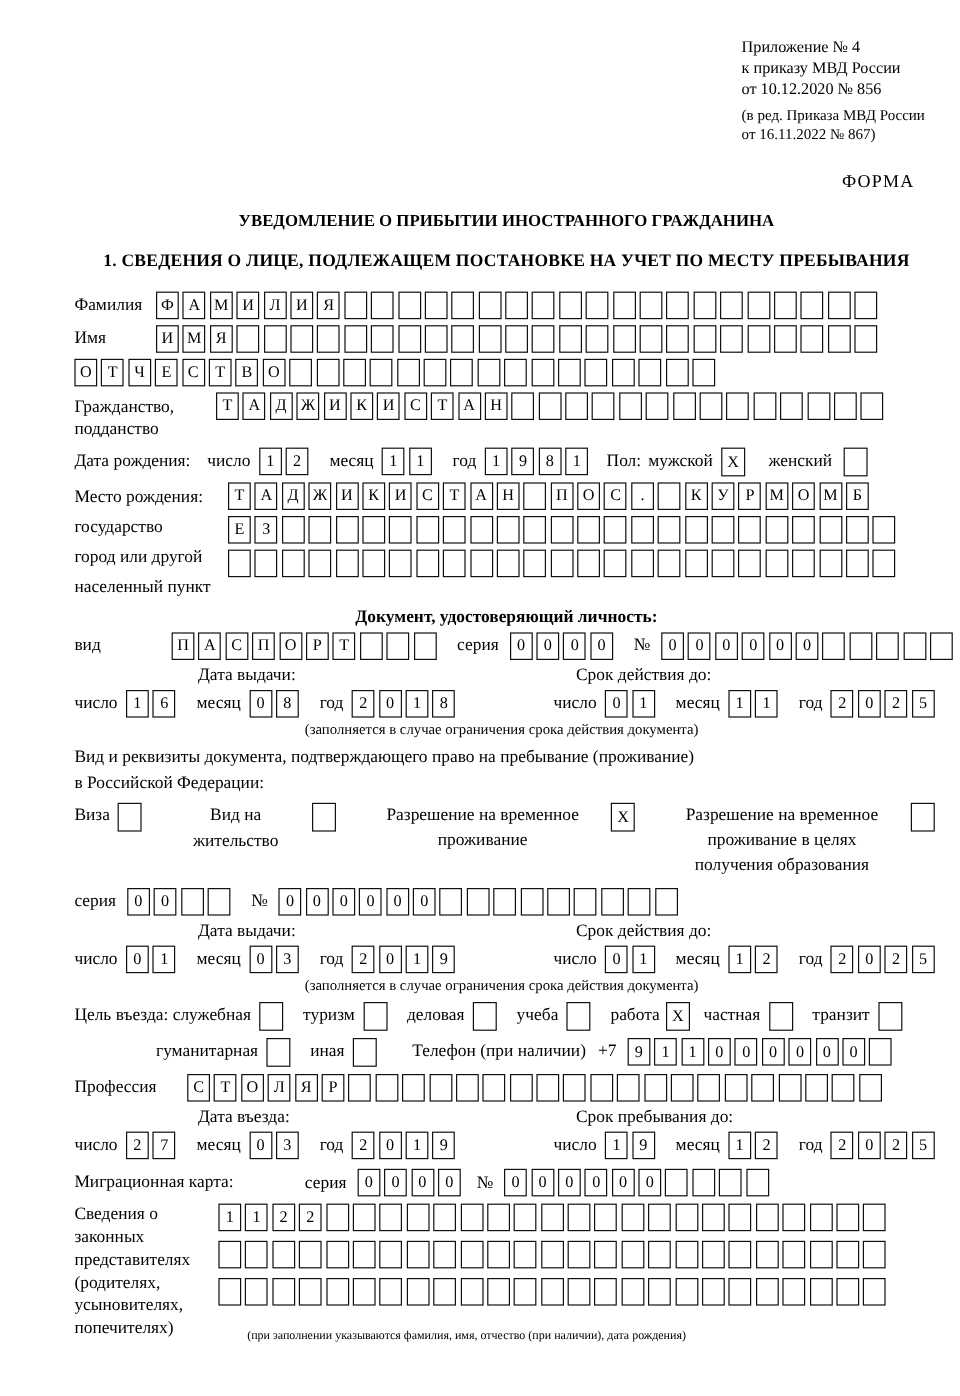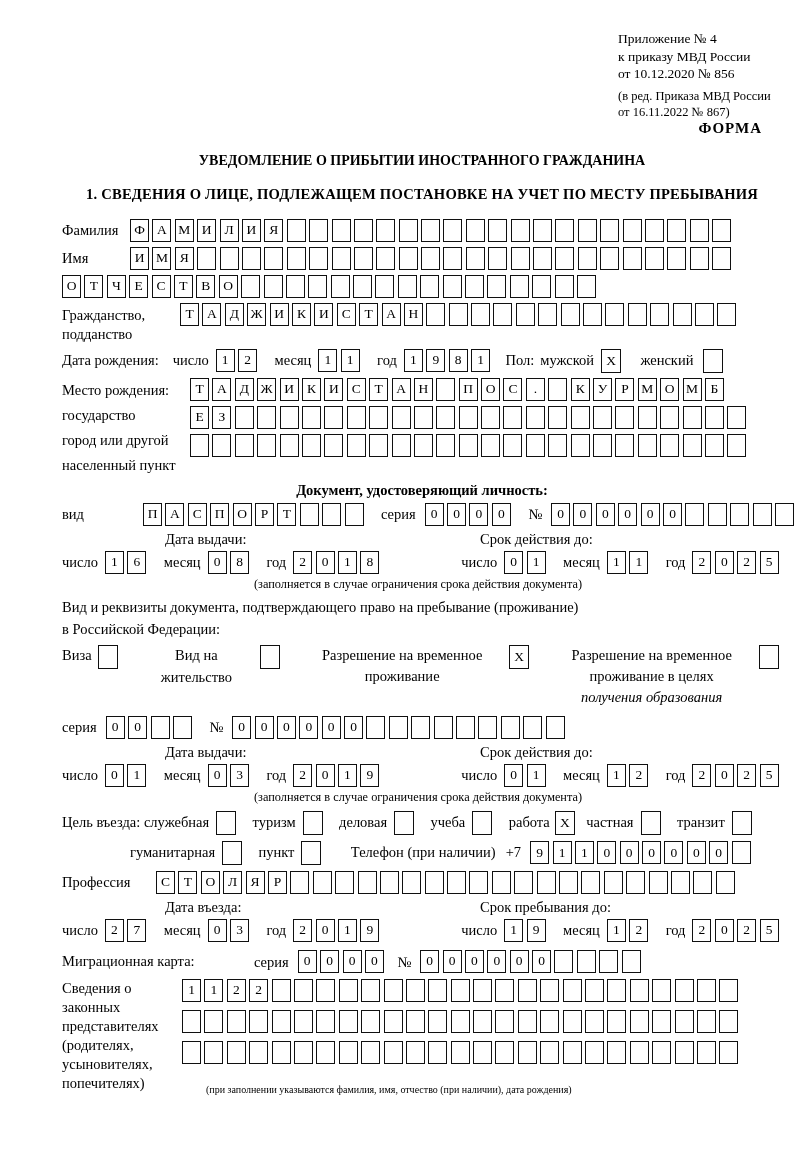--- a/index.html
+++ b/index.html
@@ -1,22 +1,22 @@
 <!DOCTYPE html>
 <html><head>
 <meta charset="utf-8">
 <style>
   html,body{margin:0;padding:0;background:#fff;}
   .page{width:800px;height:1163px;box-sizing:border-box;background:#fff;color:#000;
     font-family:"Liberation Serif","DejaVu Serif",serif;padding:30px 18px 0 62px;
     position:relative;overflow:hidden;}
   .annex{margin-left:556px;font-size:13.5px;line-height:1.3;}
   .annex-ed{margin-top:5px;font-size:12.5px;line-height:1.3;}
-  .forma{text-align:right;padding-right:20px;font-weight:bold;font-size:15px;
-    letter-spacing:1px;margin-top:0;}
+  .forma{text-align:right;padding-right:20px;font-weight:normal;font-size:15px;
+    letter-spacing:1px;margin-top:24px;}
   .title{text-align:center;font-weight:bold;font-size:14px;line-height:1.4;margin-top:14px;}
   .blank-line{display:inline-block;width:48px;height:13px;border-bottom:2px solid #000;margin-left:8px;}
   .sec{text-align:center;font-weight:bold;font-size:14.6px;margin-top:15px;letter-spacing:.2px;}
   .formbody{margin-top:16px;font-size:14.5px;}
   .frow{display:flex;align-items:flex-start;margin-bottom:5px;}
   .flab{flex:none;padding-top:3px;}
   .lab2{display:block;line-height:19px;padding-top:0;}
   .w68{width:68px;}.w140{width:140px;}.w118{width:118px;}.w94{width:94px;}.w81{width:81px;}
   .cells{display:inline-flex;flex:none;}
   .cell{flex:none;width:17px;height:21px;border:1.6px solid #101010;margin-right:3.4px;
@@ -440,21 +440,21 @@
           <span class="lab2" style="line-height:21px;">проживание</span>
         </span>
         <span class="checkbox cells">
             <span class="cell">X</span>
           </span>
       </div>
       <div class="opt">
         <span class="opt-label ow190">
           <span class="lab2" style="line-height:21px;">Разрешение на временное</span>
           <span class="lab2" style="line-height:21px;">проживание в целях</span>
-          <span class="lab2" style="line-height:21px;font-style:italic;">получения образования</span>
+          <span class="lab2" style="line-height:21px;">получения образования</span>
         </span>
         <span class="checkbox cells">
             <span class="cell"></span>
           </span>
       </div>
     </div>
 
     <div class="frow">
       <span class="flab gl1">серия</span>
       <span class="cells">
@@ -559,21 +559,21 @@
       <span class="checkbox cells">
           <span class="cell"></span>
         </span>
     </div>
 
     <div class="vrow indent68">
       <span>гуманитарная</span>
       <span class="checkbox cells">
           <span class="cell"></span>
         </span>
-      <span>пункт</span>
+      <span>иная</span>
       <span class="checkbox cells" style="margin-right:26px;">
           <span class="cell"></span>
         </span>
       <span>Телефон (при наличии)</span>
       <span class="pp">+7</span>
       <span class="cells">
           <span class="cell">9</span>
           <span class="cell">1</span>
           <span class="cell">1</span>
           <span class="cell">0</span>

